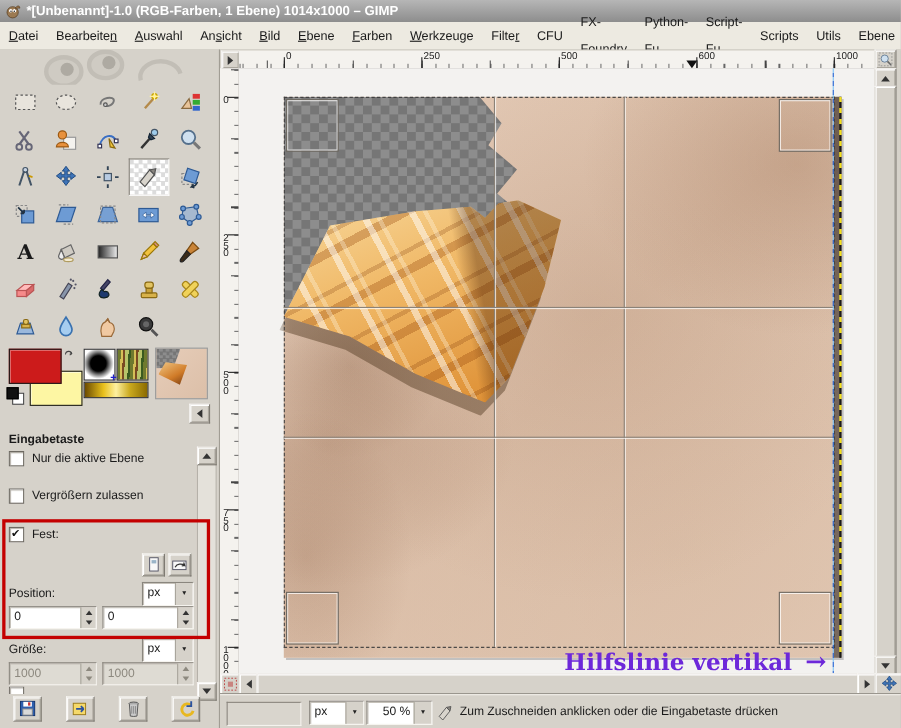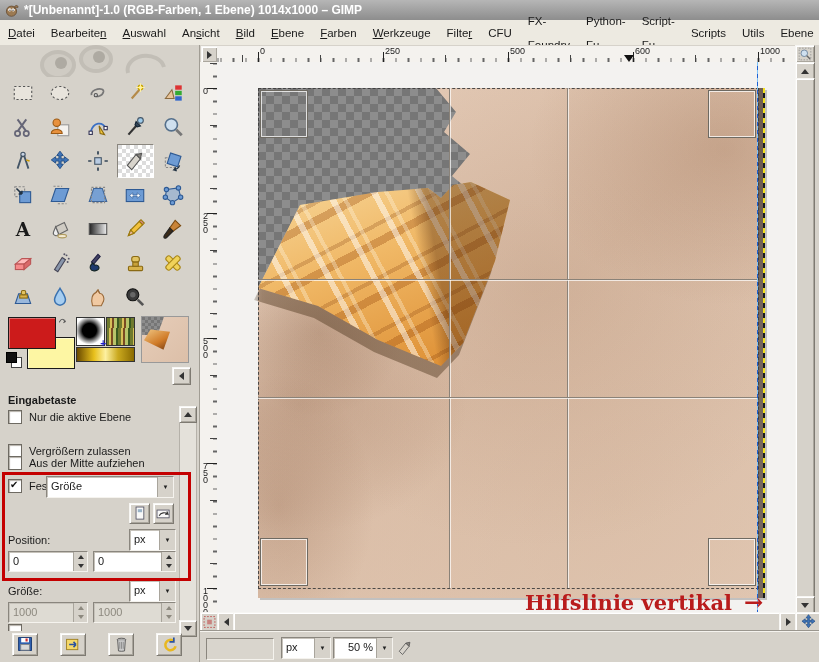--- a/index.html
+++ b/index.html
@@ -487,24 +487,20 @@
     <div class="scrollbtn btn3d tri-down abs" style="left:179px;top:575px;"></div>
 
     <div id="optchecks"></div>
 
     <div id="redbox" class="abs" style="border-color: rgb(196, 0, 0);"></div>
 
     <div class="cbrow" style="top:433px;">
       <span class="cb checked"></span>
       <span class="cblabel">Fest:</span>
     </div>
-    <div class="combo" style="left:46px;top:431px;width:126px;">
-      <span class="combo-val">Größe</span>
-      <span class="combo-btn"></span>
-    </div>
 
     <div class="smallbtn btn3d abs" style="left:129px;top:458px;">
         <svg viewBox="0 0 22 22" style="width:100%;height:100%;max-width:19px;max-height:19px;">
           <rect x="7" y="3.5" width="9" height="14" fill="#f8f8f8" stroke="#556"></rect>
           <rect x="9" y="6" width="5" height="3.5" fill="#9ab4c8"></rect>
         </svg>
       </div>
     <div class="smallbtn btn3d abs" style="left:153px;top:458px;">
         <svg viewBox="0 0 22 22" style="width:100%;height:100%;max-width:19px;max-height:19px;">
           <rect x="3.5" y="7" width="14" height="9" fill="#f8f8f8" stroke="#556"></rect>
@@ -582,24 +578,20 @@
           <path d="M16 3 v5 h-5" fill="none" stroke="#2a52a0" stroke-width="2"></path>
         </svg>
       </div>
   <div class="cbrow" style="top: 364px;">
         <span class="cb"></span>
         <span class="cblabel">Nur die aktive Ebene</span>
       </div>
       <div class="cbrow" style="top: 387px; margin-top: 11px;">
         <span class="cb"></span>
         <span class="cblabel">Vergrößern zulassen</span>
-      </div>
-      <div class="cbrow" style="top: 410px;">
-        <span class="cb"></span>
-        <span class="cblabel">Aus der Mitte aufziehen</span>
       </div>
     </div>
 
   <div id="canvasregion">
     <div id="cornerbtn" class="abs btn3d tri-right"></div>
     <div id="hruler" class="abs">
         <div id="hmarker"></div>
         <div class="hlab" style="left: 43px;">0</div>
         <div class="htick" style="left: 41px;"></div>
         <div class="hlab" style="left: 168px;">250</div>
@@ -642,21 +634,21 @@
         <div class="guide-v" style="left:191px;"></div>
         <div class="guide-v" style="left:309px;"></div>
         <div class="guide-h" style="top:191px;"></div>
         <div class="guide-h" style="top:309px;"></div>
         <div class="handle" style="left:2px;top:2px;"></div>
         <div class="handle" style="left:450px;top:2px;"></div>
         <div class="handle" style="left:2px;top:450px;"></div>
         <div class="handle" style="left:450px;top:450px;"></div>
       </div>
       <div id="guide-line" class="abs"></div>
-      <div id="annotation" class="abs" style="color: #b91c1c; margin-left: 12px;">
+      <div id="annotation" class="abs" style="color: #6d28d9;">
         <span>Hilfslinie vertikal</span><span class="arr">→</span>
       </div>
     </div>
 
     <div id="vscroll-track" class="abs"></div>
     <div class="scrollbtn btn3d tri-up abs" style="left:595px;top:17px;width:18px;height:16px;"></div>
     <div id="vscroll-thumb" class="abs btn3d"></div>
     <div class="scrollbtn btn3d tri-down abs" style="left:595px;top:551px;width:18px;height:16px;"></div>
 
     <div id="quickmaskbtn" class="abs btn3d">
@@ -683,15 +675,16 @@
       <span class="combo-btn"></span>
     </div>
     <div id="status-zoom" class="combo">
       <span class="combo-val">50 %</span>
       <span class="combo-btn"></span>
     </div>
     <div id="status-icon" class="abs"><svg viewBox="0 0 22 22" style="width:100%;height:100%;max-width:19px;max-height:19px;">
           <path d="M4 15 L12 5 L16 9 L8 19 Z" fill="#d8d4cc" stroke="#555"></path>
           <path d="M12 5 L16 9 L17 4 Z" fill="#8a8680" stroke="#555"></path>
         </svg></div>
+    <div id="status-msg" class="abs">Zum Zuschneiden anklicken oder die Eingabetaste drücken</div>
   </div>
 
 </div>
 
 </body></html>

